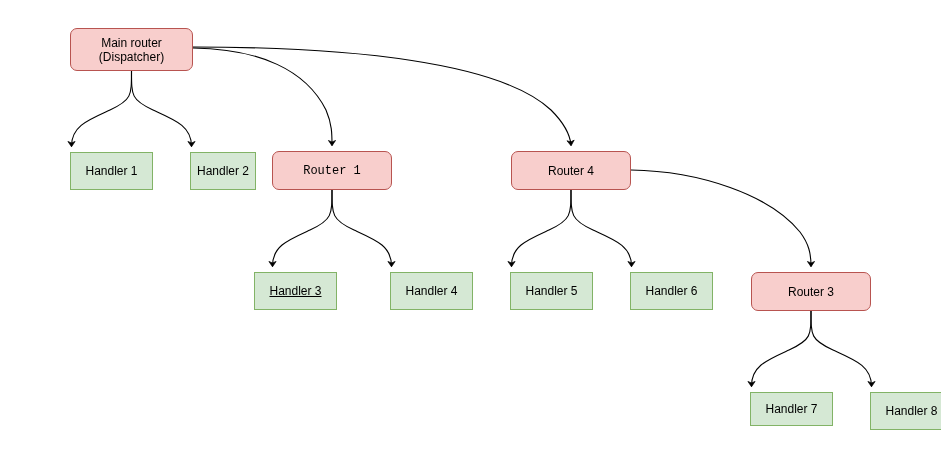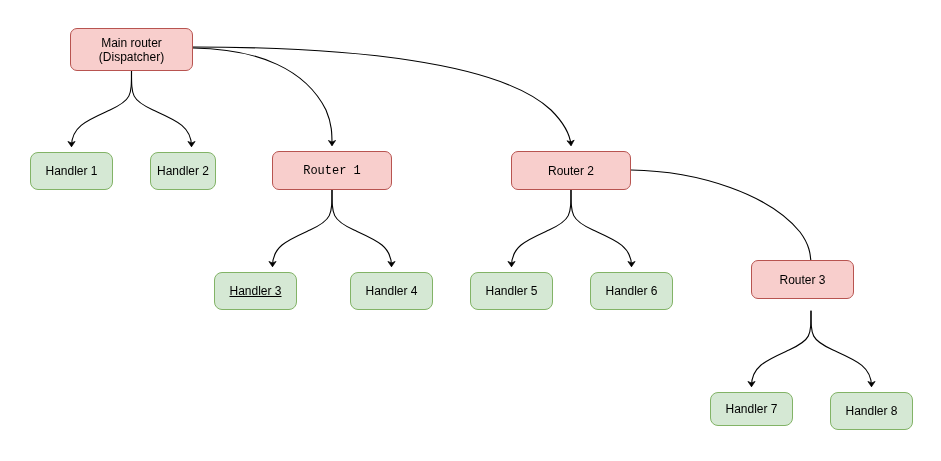--- a/index.html
+++ b/index.html
@@ -38,21 +38,22 @@
     white-space: pre;
   }
   .node.router {
     background: #f8cecc;
     border: 1px solid #b85450;
     border-radius: 7px;
   }
   .node.handler {
     background: #d5e8d4;
     border: 1px solid #82b366;
-    border-radius: 8px;
+    border-radius: 0;
+    margin-left: 40px;
   }
   .node-label {
     pointer-events: none;
   }
 </style>
 </head>
 <body>
 
 <div id="canvas">
 
@@ -76,23 +77,23 @@
         <path d="M 811 311 C 811 336 811 340 833 350 C 855 360 871.5 366 871.5 386" marker-end="url(#arrow-head)" stroke="#000000"></path>
       </g>
   </svg>
 
   <div id="node-layer">
       <div class="node router" style="left: 70px; top: 28px; width: 123px; height: 43px;"><span class="node-label">Main router
 (Dispatcher)</span></div>
       <div class="node handler" style="left: 30px; top: 152px; width: 83px; height: 38px;"><span class="node-label">Handler 1</span></div>
       <div class="node handler" style="left: 150px; top: 152px; width: 66px; height: 38px;"><span class="node-label">Handler 2</span></div>
       <div class="node router" style="left: 272px; top: 151px; width: 120px; height: 39px; font-family: Liberation Mono, monospace;"><span class="node-label">Router 1</span></div>
-      <div class="node router" style="left: 511px; top: 151px; width: 120px; height: 39px;"><span class="node-label">Router 2</span></div>
+      <div class="node router" style="left: 511px; top: 151px; width: 120px; height: 39px;"><span class="node-label">Router 4</span></div>
       <div class="node handler" style="left: 214px; top: 272px; width: 83px; height: 38px; text-decoration: underline;"><span class="node-label">Handler 3</span></div>
       <div class="node handler" style="left: 350px; top: 272px; width: 83px; height: 38px;"><span class="node-label">Handler 4</span></div>
       <div class="node handler" style="left: 470px; top: 272px; width: 83px; height: 38px;"><span class="node-label">Handler 5</span></div>
       <div class="node handler" style="left: 590px; top: 272px; width: 83px; height: 38px;"><span class="node-label">Handler 6</span></div>
-      <div class="node router" style="left: 751px; top: 260px; width: 103px; height: 39px;"><span class="node-label">Router 3</span></div>
+      <div class="node router" style="left: 751px; top: 272px; width: 120px; height: 39px;"><span class="node-label">Router 3</span></div>
       <div class="node handler" style="left: 710px; top: 392px; width: 83px; height: 34px;"><span class="node-label">Handler 7</span></div>
       <div class="node handler" style="left: 830px; top: 392px; width: 83px; height: 38px;"><span class="node-label">Handler 8</span></div>
     </div>
 
 </div>
 
 </body></html>

